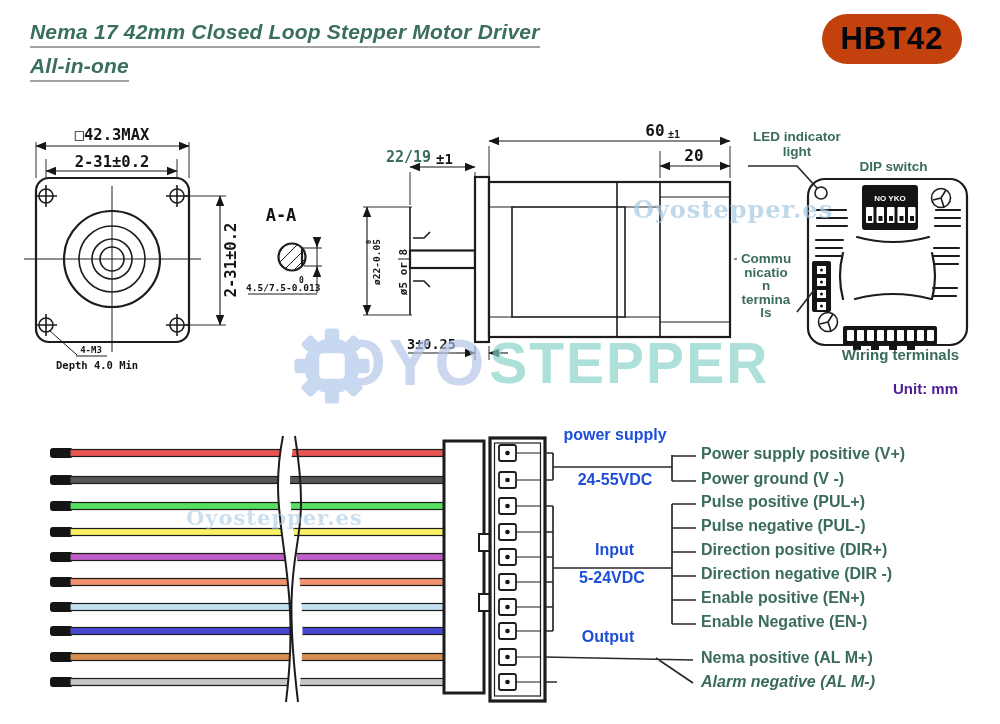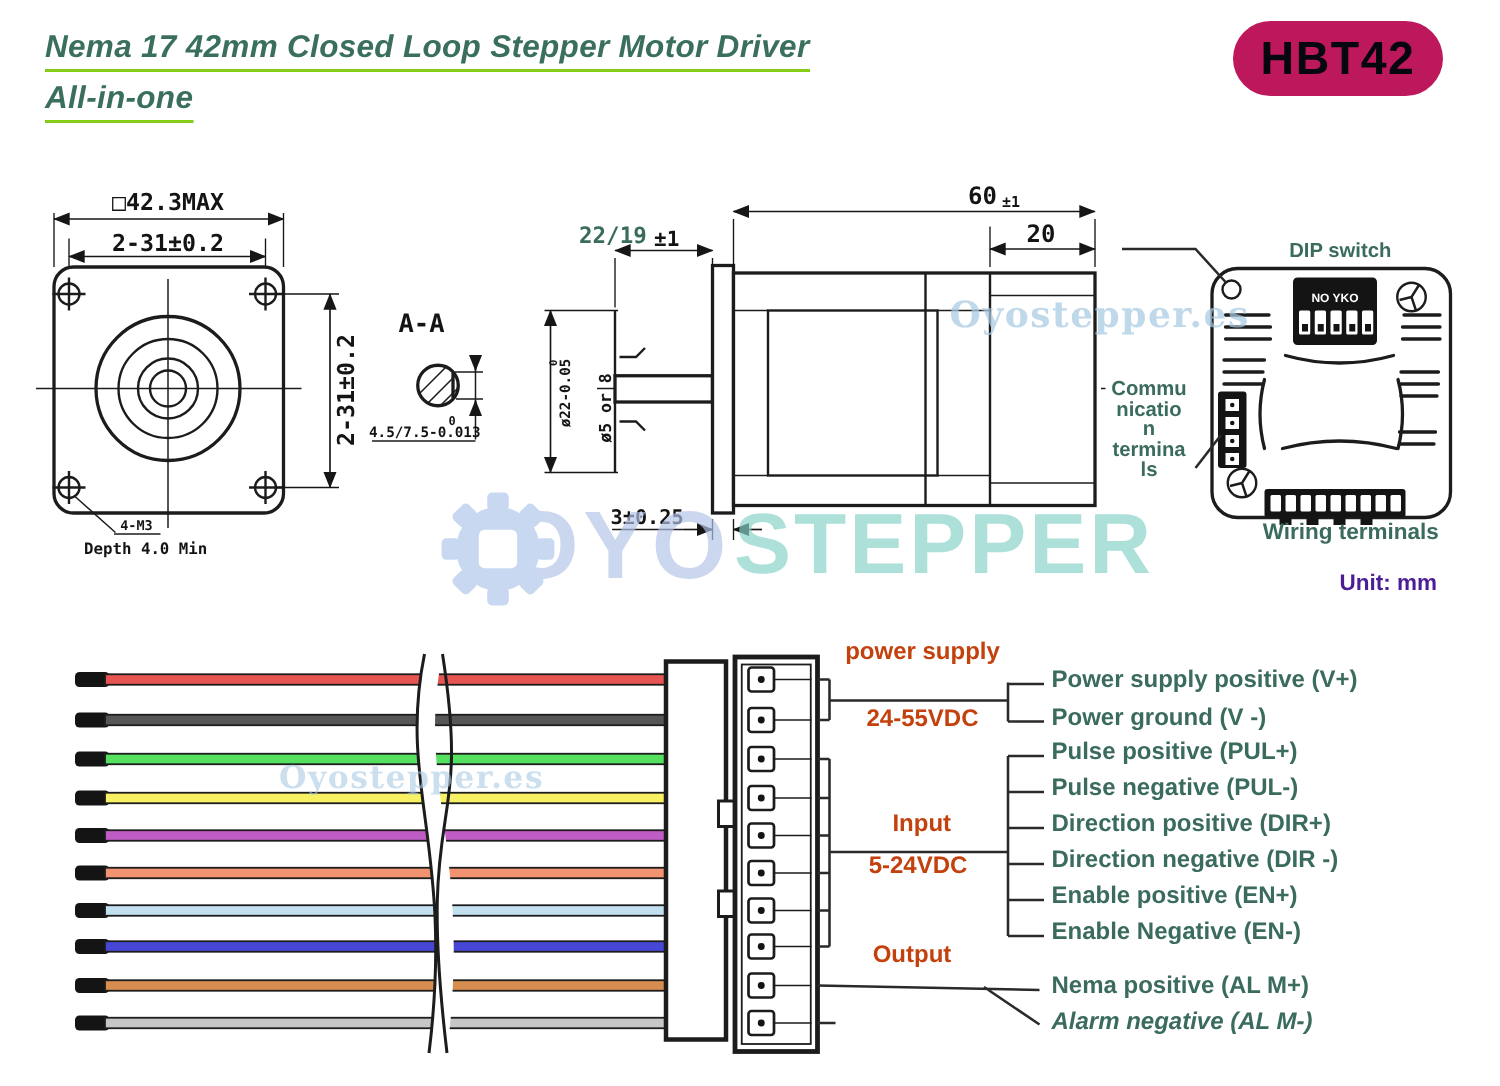--- a/index.html
+++ b/index.html
@@ -2,30 +2,30 @@
 <html><head>
 <meta charset="utf-8">
 <style>
   html,body{margin:0;padding:0;background:#fff;}
   #app{position:relative;width:1000px;height:724px;background:#fff;overflow:hidden;
        font-family:"Liberation Sans",sans-serif;}
   svg{position:absolute;left:0;top:0;}
   
   .title{position:absolute;left:30px;top:20px;color:#3a6f5e;
          font:italic bold 21px "Liberation Sans",sans-serif;letter-spacing:.2px;}
-  .title .tl{display:inline-block;border-bottom:2px solid #84cc16;padding-bottom:2px;margin-bottom:6px;}
+  .title .tl{display:inline-block;border-bottom:2px solid #a3a3a3;padding-bottom:2px;margin-bottom:6px;}
   .badge{position:absolute;left:822px;top:14px;width:140px;height:50px;border-radius:26px;
-         background:#be185d;color:#06060e;display:flex;align-items:center;justify-content:center;
+         background:#c2410c;color:#06060e;display:flex;align-items:center;justify-content:center;
          font:bold 31px "Liberation Sans",sans-serif;letter-spacing:1px;}
   
   .lbl{position:absolute;font:bold 13.5px "Liberation Sans",sans-serif;color:#3a6b5e;
        text-align:center;line-height:14.5px;z-index:4;}
   .unit{position:absolute;left:893px;top:380px;font:bold 15px "Liberation Sans",sans-serif;color:#4c1d95;z-index:4;}
   
-  .grp{position:absolute;font:bold 16px "Liberation Sans",sans-serif;color:#c2410c;
+  .grp{position:absolute;font:bold 16px "Liberation Sans",sans-serif;color:#1d4ed8;
        text-align:center;line-height:17px;z-index:4;}
   .pin-label{position:absolute;left:701px;font:bold 16px "Liberation Sans",sans-serif;
              color:#3a6b5e;white-space:nowrap;z-index:4;text-align:center;}
   
   .wm-site{position:absolute;font:bold 24px "DejaVu Serif",serif;color:#a9cbe3;
            letter-spacing:1px;opacity:.72;z-index:3;white-space:nowrap;}
   .wm-big{position:absolute;left:292px;top:326px;display:flex;align-items:center;gap:2px;
           opacity:.68;z-index:3;}
   .wm-big .wl{font:bold 64px "Liberation Sans",sans-serif;color:#b3c3e8;letter-spacing:3px;margin-left:44px;}
   .wm-big .wr{font:bold 57px "Liberation Sans",sans-serif;color:#85d2c8;letter-spacing:2px;}
@@ -308,20 +308,24 @@
     </svg>
     <span class="wr">STEPPER</span>
   </div>
 
   <div class="title">
     <span class="tl">Nema 17 42mm Closed Loop Stepper Motor Driver</span><br>
     <span class="tl">All-in-one</span>
   </div>
   <div class="badge">HBT42</div>
 
+  <div class="lbl" style="left:742px;top:130px;width:110px;">
+    <div>LED indicator</div>
+    <div>light</div>
+  </div>
   <div class="lbl" style="left:846px;top:160px;width:95px;">DIP switch</div>
   <div class="lbl" style="left:734px;top:252px;width:64px;line-height:13.5px;">
     <div>Commu</div>
     <div>nicatio</div>
     <div>n</div>
     <div>termina</div>
     <div>ls</div>
   </div>
   <div class="lbl" style="left:838px;top:348px;width:125px;font-size:15px;">Wiring terminals</div>
   <div class="unit">Unit: mm</div>

